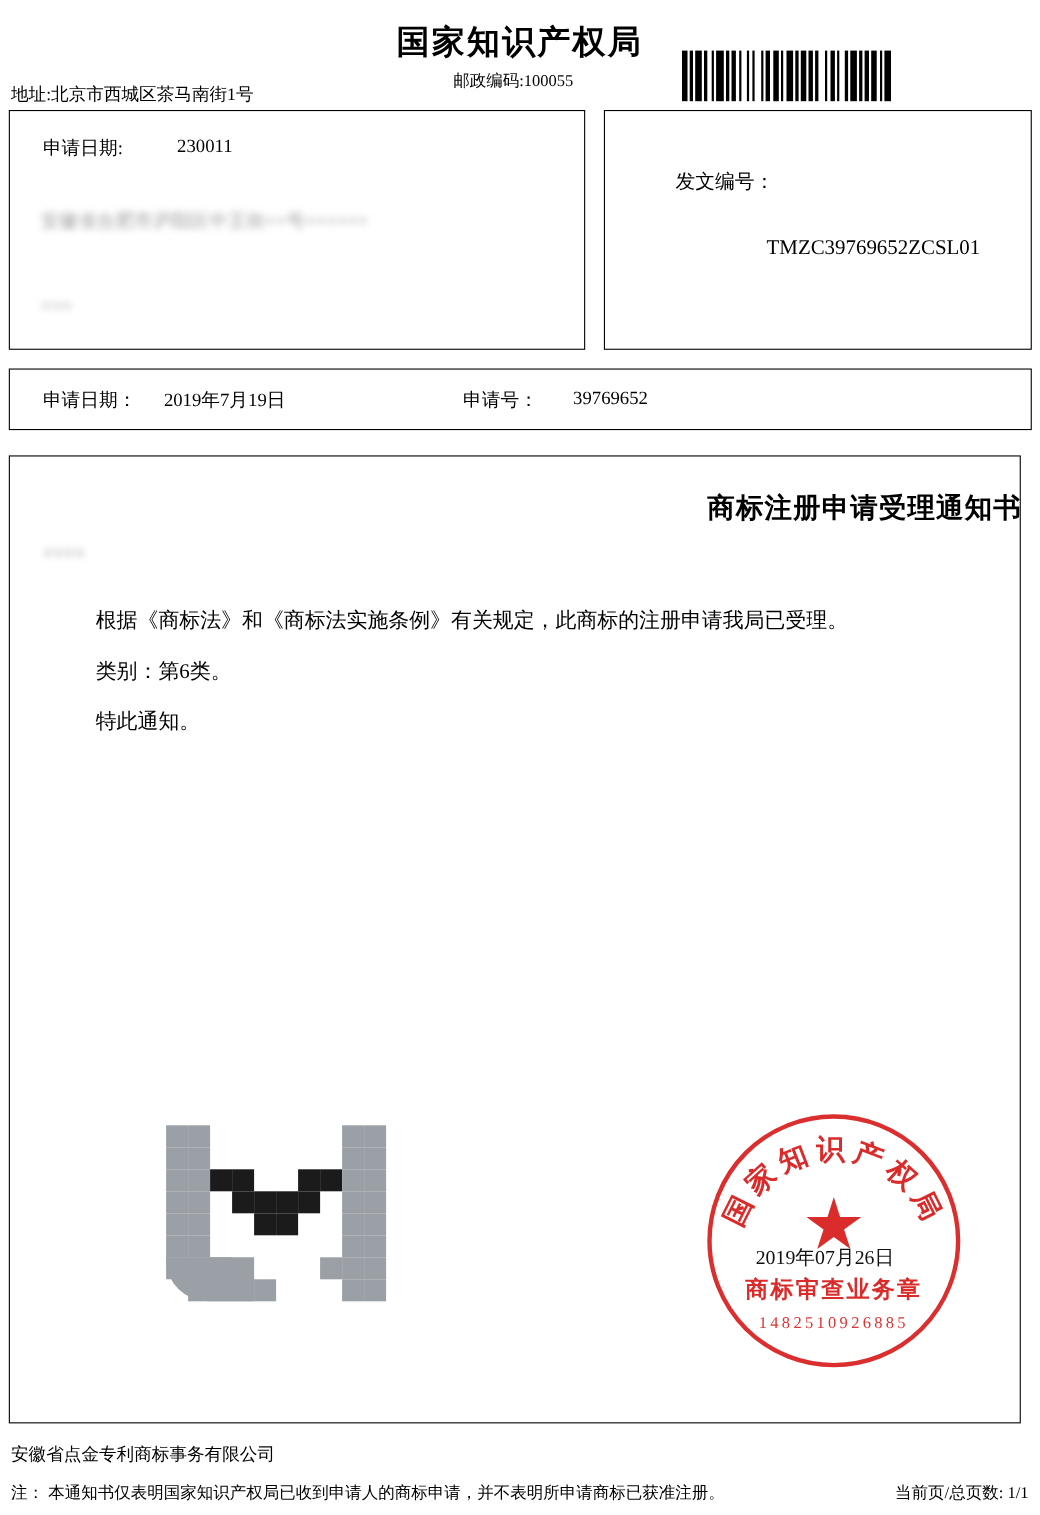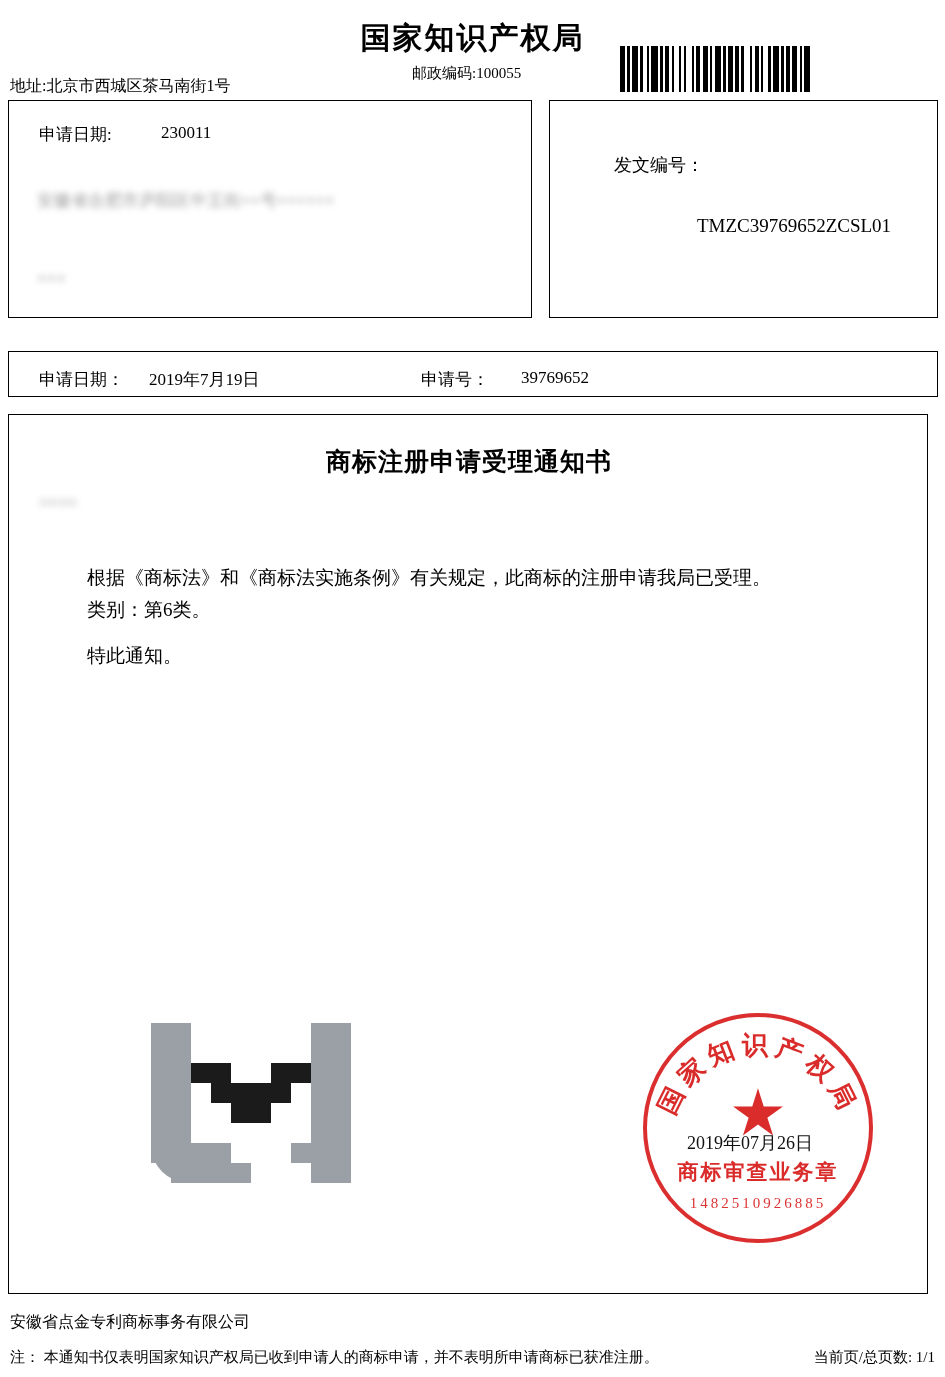--- a/index.html
+++ b/index.html
@@ -61,21 +61,21 @@
   }
 
   
   .box {
     position: absolute;
     border: 1px solid #000;
     box-sizing: border-box;
   }
   .box-left  { left: 8px;   top: 100px; width: 524px; height: 218px; }
   .box-right { left: 549px; top: 100px; width: 389px; height: 218px; }
-  .box-apply { left: 8px;   top: 351px; width: 930px; height: 46px; }
+  .box-apply { left: 8px;   top: 335px; width: 930px; height: 56px; }
   .box-main  { left: 8px;   top: 414px; width: 920px; height: 880px; }
 
   .lbl-postcode {
     position: absolute; left: 30px; top: 22px; font-size: 17px;
   }
   .val-postcode {
     position: absolute; left: 152px; top: 22px; font-size: 17px;
   }
   .blur-addr {
     position: absolute; left: 28px; top: 88px; width: 440px; height: 30px;
@@ -100,36 +100,36 @@
   }
 
   .lbl-date   { position: absolute; left: 30px;  top: 16px; font-size: 17px; }
   .val-date   { position: absolute; left: 140px; top: 16px; font-size: 17px; }
   .lbl-appno  { position: absolute; left: 412px; top: 16px; font-size: 17px; }
   .val-appno  { position: absolute; left: 512px; top: 16px; font-size: 17px; }
 
   
   .main-title {
     position: absolute; top: 30px; left: 0; width: 920px;
-    text-align: center; font-size: 25px; font-weight: bold;
+    text-align: right; font-size: 25px; font-weight: bold;
     letter-spacing: 1px;
     font-family: "DejaVu Serif", "Liberation Serif", serif;
   }
   .blur-recipient {
     position: absolute; left: 30px; top: 78px; width: 110px; height: 30px;
     font-size: 17px; color: #8f8f8f;
     filter: blur(3.6px);
     white-space: nowrap; overflow: hidden;
   }
   .para {
     position: absolute;
     font-size: 19px;
     left: 78px;
   }
-  .para-1 { top: 136px; margin-top: 14px; }
+  .para-1 { top: 136px; }
   .para-2 { top: 182px; }
   .para-3 { top: 228px; }
 
   
   .logo {
     position: absolute;
     left: 122px;
     top: 608px;
     width: 240px;
     height: 160px;

